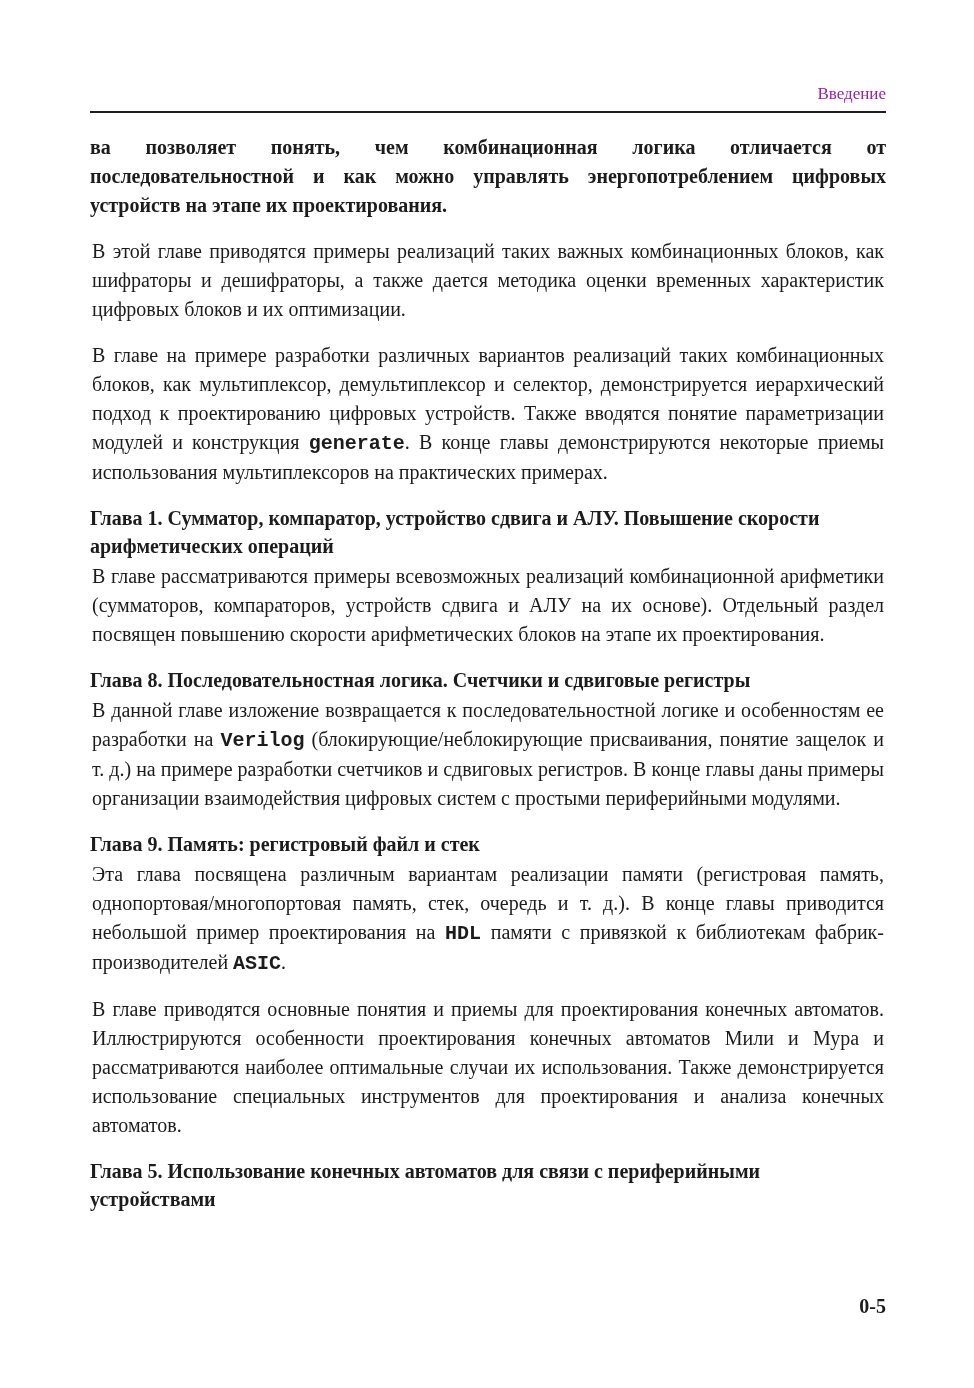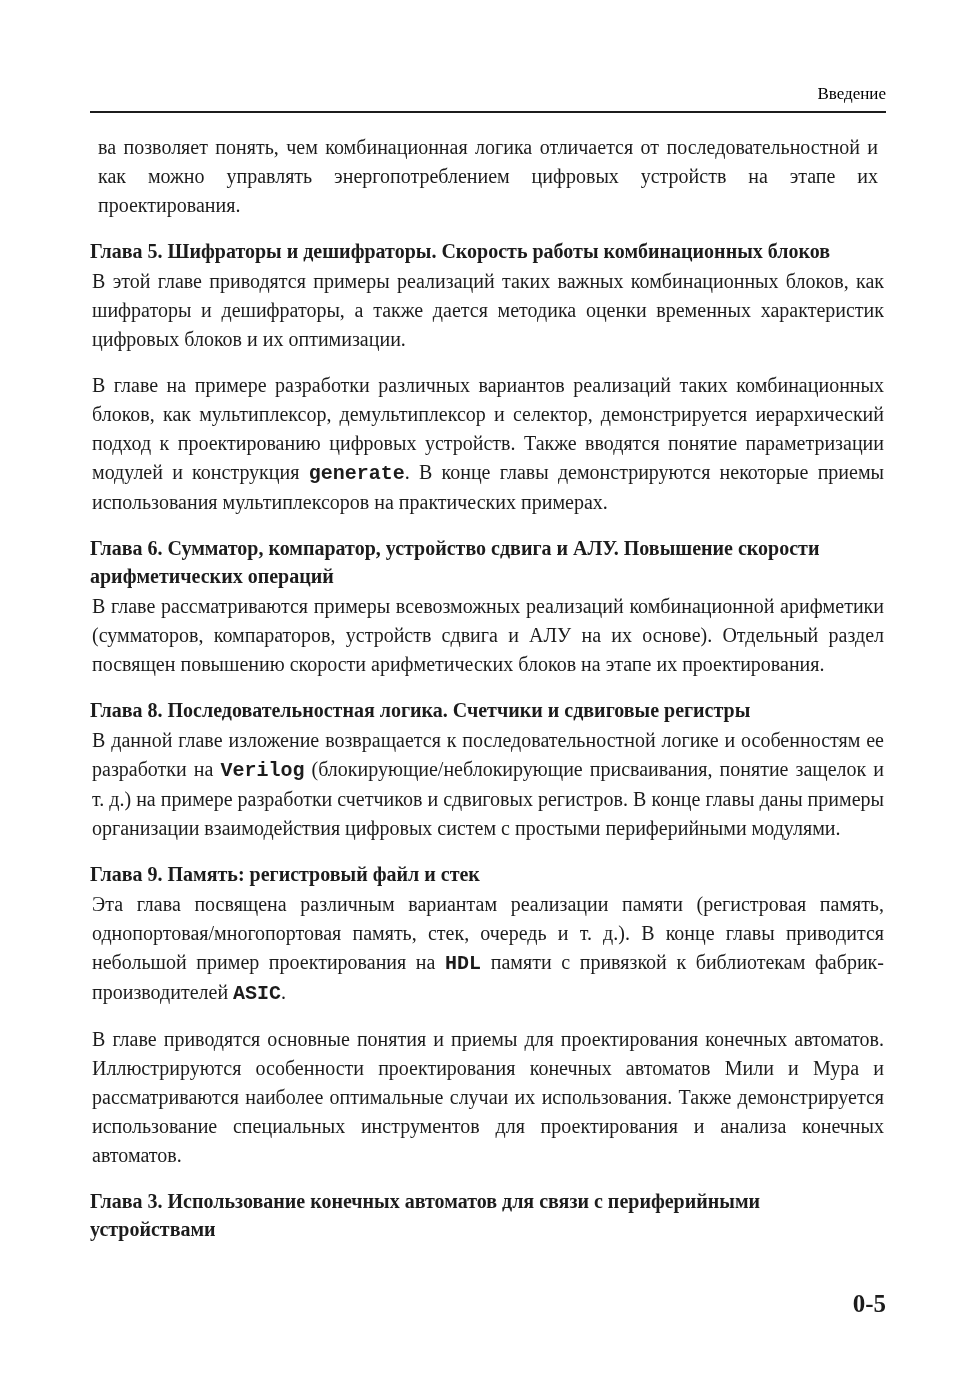--- a/index.html
+++ b/index.html
@@ -18,40 +18,41 @@
     width: 974px;
     height: 1388px;
     margin: 0 auto;
     background: #ffffff;
     padding: 84px 88px 0 90px;
   }
 
   .running-head {
     text-align: right;
     font-size: 17px;
-    color: #000000;
+    color: #a21caf;
     padding-bottom: 7px;
   }
 
   .head-rule {
     border: none;
     border-top: 2px solid #1c1c1c;
     margin: 0 0 20px 0;
   }
 
   .content {
     font-size: 20px;
     line-height: 1.45;
     text-align: justify;
     hyphens: auto;
     -webkit-hyphens: auto;
   }
 
   .para {
-    margin: 8px;
+    margin: 0;
+    font-weight: bold;
   }
 
   .chapter {
     margin-top: 17px;
   }
 
   .chapter-heading {
     font-size: 20px;
     font-weight: bold;
     line-height: 1.4;
@@ -68,69 +69,68 @@
     font-family: Liberation Mono, monospace;
   }
 
   .page-footer {
     position: absolute;
     right: 88px;
     bottom: 70px;
   }
 
   .page-number {
-    font-size: 25px;
+    font-size: 20px;
     font-weight: bold;
     color: #1c1c1c;
   }
 </style>
 </head>
 <body>
 
 <div class="page">
 
   <header>
     <div class="running-head">Введение</div>
     <hr class="head-rule">
   </header>
 
   <main class="content">
 
     <p class="para">ва позволяет понять, чем комбинационная логика отличается от последовательностной и как можно управлять энергопотреблением цифровых устройств на этапе их проектирования.</p>
 
     <section class="chapter">
-      <h2 class="chapter-heading">Глава 5. Шифраторы и дешифраторы. Скорость работы комбинационных блоков</h2>
       <p class="chapter-body"><span>В этой главе приводятся примеры реализаций таких важных комбинационных блоков, как шифраторы и дешифраторы, а также дается методика оценки временных характеристик цифровых блоков и их оптимизации.</span></p>
     </section>
 
     <section class="chapter">
       <p class="chapter-body"><span>В главе на примере разработки различных вариантов реализаций таких комбинационных блоков, как мультиплексор, демультиплексор и селектор, демонстрируется иерархический подход к проектированию цифровых устройств. Также вводятся понятие параметризации модулей и конструкция </span><b>generate</b><span>. В конце главы демонстрируются некоторые приемы использования мультиплексоров на практических примерах.</span></p>
     </section>
 
     <section class="chapter">
-      <h2 class="chapter-heading">Глава 6. Сумматор, компаратор, устройство сдвига и АЛУ. Повышение скорости арифметических операций</h2>
+      <h2 class="chapter-heading">Глава 1. Сумматор, компаратор, устройство сдвига и АЛУ. Повышение скорости арифметических операций</h2>
       <p class="chapter-body"><span>В главе рассматриваются примеры всевозможных реализаций комбинационной арифметики (сумматоров, компараторов, устройств сдвига и АЛУ на их основе). Отдельный раздел посвящен повышению скорости арифметических блоков на этапе их проектирования.</span></p>
     </section>
 
     <section class="chapter">
       <h2 class="chapter-heading">Глава 8. Последовательностная логика. Счетчики и сдвиговые регистры</h2>
       <p class="chapter-body"><span>В данной главе изложение возвращается к последовательностной логике и особенностям ее разработки на </span><b>Verilog</b><span> (блокирующие/неблокирующие присваивания, понятие защелок и т. д.) на примере разработки счетчиков и сдвиговых регистров. В конце главы даны примеры организации взаимодействия цифровых систем с простыми периферийными модулями.</span></p>
     </section>
 
     <section class="chapter">
       <h2 class="chapter-heading">Глава 9. Память: регистровый файл и стек</h2>
       <p class="chapter-body"><span>Эта глава посвящена различным вариантам реализации памяти (регистровая память, однопортовая/многопортовая память, стек, очередь и т. д.). В конце главы приводится небольшой пример проектирования на </span><b>HDL</b><span> памяти с привязкой к библиотекам фабрик-производителей </span><b>ASIC</b><span>.</span></p>
     </section>
 
     <section class="chapter">
       <p class="chapter-body"><span>В главе приводятся основные понятия и приемы для проектирования конечных автоматов. Иллюстрируются особенности проектирования конечных автоматов Мили и Мура и рассматриваются наиболее оптимальные случаи их использования. Также демонстрируется использование специальных инструментов для проектирования и анализа конечных автоматов.</span></p>
     </section>
 
     <section class="chapter">
-      <h2 class="chapter-heading">Глава 3. Использование конечных автоматов для связи с периферийными устройствами</h2>
+      <h2 class="chapter-heading">Глава 5. Использование конечных автоматов для связи с периферийными устройствами</h2>
     </section>
 
   </main>
 
   <footer class="page-footer">
     <span class="page-number">0-5</span>
   </footer>
 
 </div>
 

